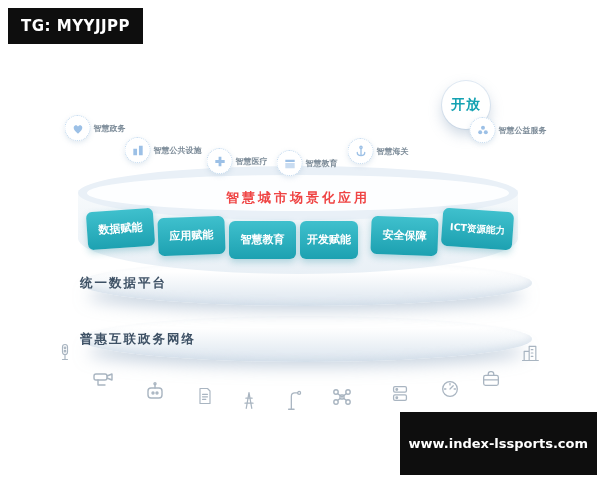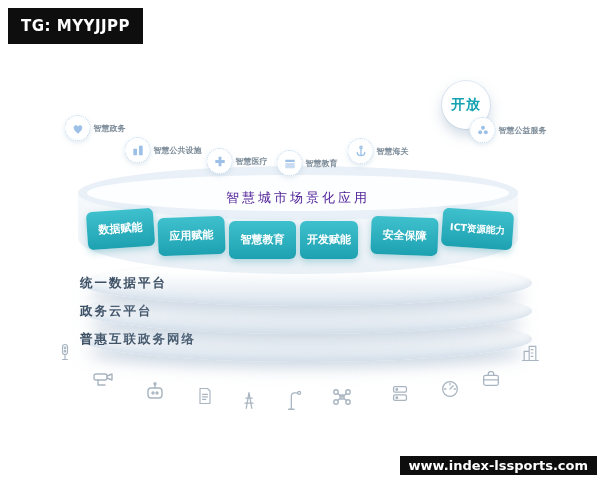--- a/index.html
+++ b/index.html
@@ -3,21 +3,21 @@
 <meta charset="utf-8">
 <style>
   *{margin:0;padding:0;box-sizing:border-box}
   html,body{background:#fff}
   body{font-family:"DejaVu Sans","Liberation Sans",sans-serif}
   .stage{position:relative;width:600px;height:480px;background:#fff;overflow:hidden}
 
   
   .wm{position:absolute;background:#0e0e0e;color:#fff;font-weight:bold;z-index:20}
   .wm-tl{left:8px;top:8px;font-size:15px;padding:9px 13px;letter-spacing:.5px}
-  .wm-br{right:3px;bottom:5px;font-size:13px;padding:2px 9px}
+  .wm-br{right:3px;bottom:5px;font-size:13px;padding:24px 9px}
 
   
   .bubble{position:absolute;background:#fff;border-radius:50%;display:flex;align-items:center;justify-content:center;
     color:#14a2b2;font-weight:bold;font-size:14px;letter-spacing:1px;
     box-shadow:0 6px 13px rgba(140,165,190,.42),0 0 0 1px rgba(205,222,238,.55);z-index:9}
   .b1{left:118px;top:81px;width:48px;height:48px}
   .b2{left:220px;top:64px;width:52px;height:52px}
   .b3{left:330px;top:66px;width:50px;height:50px}
   .b4{left:442px;top:81px;width:48px;height:48px}
 
@@ -28,21 +28,21 @@
   .dlabel{font-size:8px;color:#7d8c99;font-weight:600;white-space:nowrap}
   .d1{left:95px;top:115px}.d2{left:163px;top:137px}.d3{left:237px;top:148px}.d4{left:307px;top:150px}
   .d5{left:378px;top:138px}.d6{left:440px;top:135px}.d7{left:508px;top:117px}
 
   
   .cyl-body{position:absolute;left:78px;top:190px;width:440px;height:84px;z-index:5;
     background:linear-gradient(180deg,#f7fafc,#e9f0f6);border-radius:0 0 50% 50% / 0 0 36px 36px}
   .cyl-top{position:absolute;left:78px;top:166px;width:440px;height:54px;border-radius:50%;
     background:#fdfeff;border:9px solid #e9f0f7;z-index:6;
     display:flex;align-items:flex-end;justify-content:center;padding-bottom:4px}
-  .cyl-title{font-size:13px;font-weight:normal;color:#4c1d95;letter-spacing:3px}
+  .cyl-title{font-size:13px;font-weight:bold;color:#ef4444;letter-spacing:3px}
 
   
   .cap{position:absolute;height:38px;z-index:7;background:linear-gradient(180deg,#3fc0cd,#1da1b1);
     border-radius:6px;color:#fff;font-weight:bold;font-size:11px;line-height:1.15;
     display:flex;align-items:center;justify-content:center;text-align:center;
     box-shadow:0 3px 7px rgba(25,140,160,.3)}
   .c1{left:87px;top:210px;width:67px;transform:rotate(-4deg)}
   .c2{left:158px;top:217px;width:67px;transform:rotate(-2deg)}
   .c3{left:229px;top:221px;width:67px}
   .c4{left:300px;top:221px;width:58px}
@@ -151,23 +151,20 @@
   <div class="cap c5">
       <span>安全保障</span>
     </div>
   <div class="cap c6">
       <span>ICT资源能力</span>
     </div>
 
   <div class="disc l1">
       <span>统一数据平台</span>
     </div>
-  <div class="disc l2">
-      <span>政务云平台</span>
-    </div>
   <div class="disc l3">
       <span>普惠互联政务网络</span>
     </div>
 
   <span class="dev" style="left:65px;top:352px">
     <svg width="20" height="20" viewBox="0 0 24 24">
         <rect x="9" y="3" width="6" height="12" rx="3"></rect>
         <circle cx="12" cy="7" r="1"></circle>
         <circle cx="12" cy="11" r="1"></circle>
         <path d="M12 15v6M9 21h6"></path>

